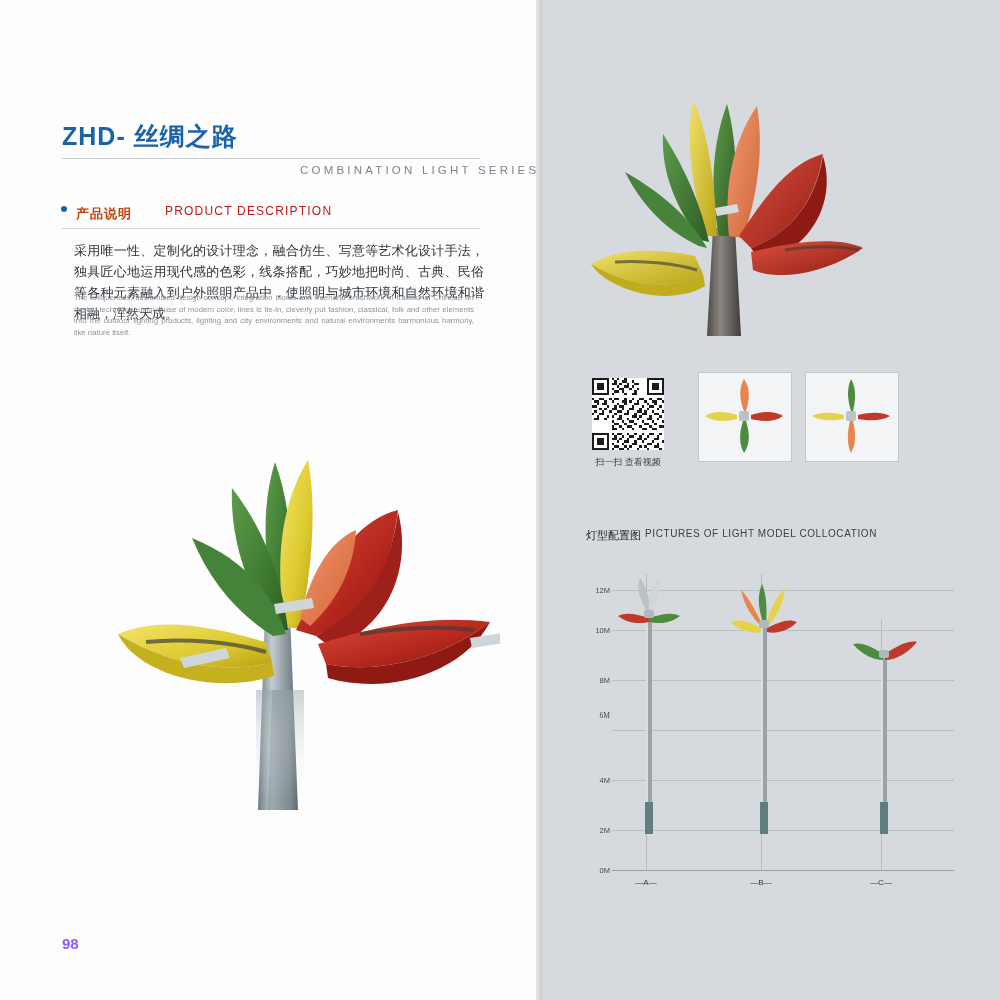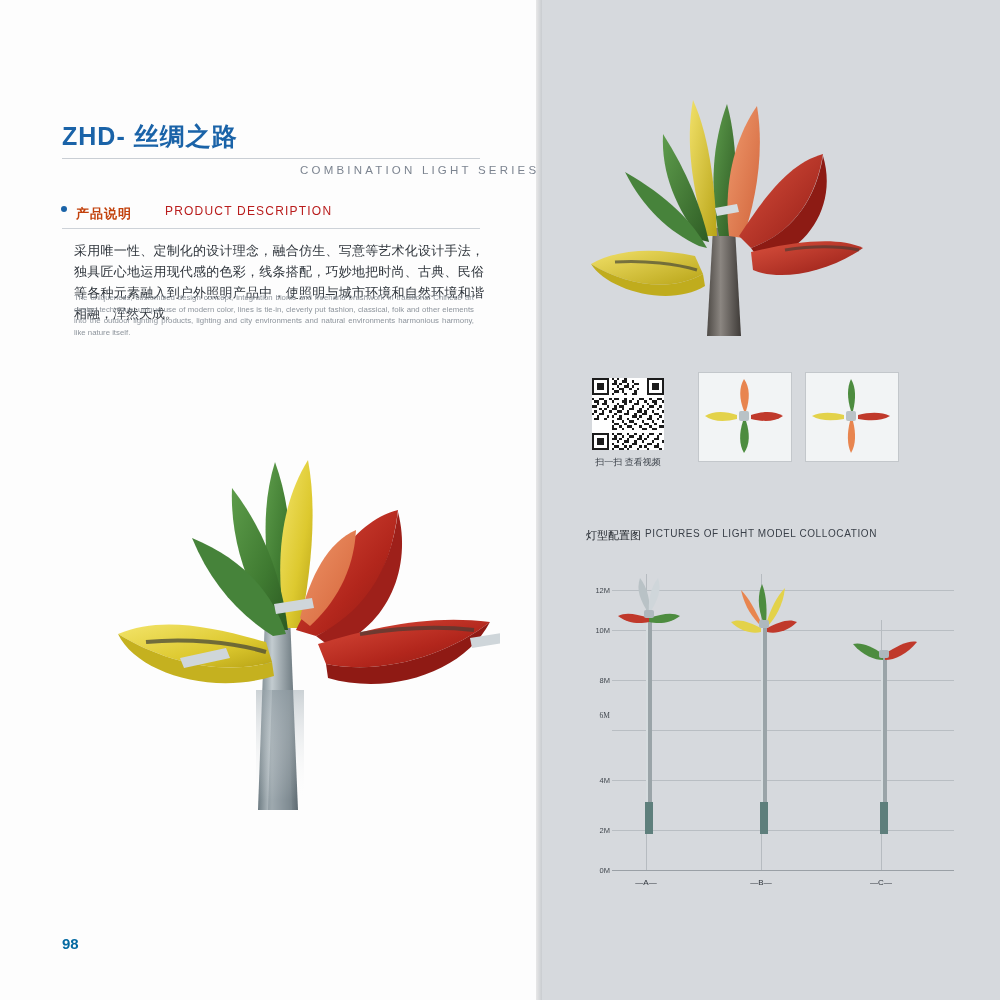--- a/index.html
+++ b/index.html
@@ -23,21 +23,21 @@
   .title-rule{position:absolute;left:62px;top:158px;width:418px;height:1px;background:#c9ced4;}
   .subtitle{position:absolute;left:300px;top:164px;font-size:11.5px;color:#7c8490;letter-spacing:3.2px;}
   .sect-dot{position:absolute;left:61px;top:206px;width:6px;height:6px;border-radius:50%;background:#1a63a8;}
   .sect-cn{position:absolute;left:76px;top:205px;font-size:13px;color:#c2410c;font-weight:bold;letter-spacing:1px;}
   .sect-en{position:absolute;left:165px;top:204px;font-size:12px;color:#b91c1c;letter-spacing:1.2px;}
   .sect-rule{position:absolute;left:62px;top:228px;width:418px;height:1px;background:#cdd2d8;}
 
   .cn-body{position:absolute;left:74px;top:240px;width:410px;font-size:13px;line-height:21px;color:#2e343b;text-align:justify;}
   .en-body{position:absolute;left:74px;top:292px;width:400px;font-size:7.8px;line-height:11.5px;color:#8d949c;text-align:justify;}
 
-  .pagenum{position:absolute;left:62px;top:935px;font-size:15px;color:#0369a1;font-weight:bold;}
+  .pagenum{position:absolute;left:62px;top:935px;font-size:15px;color:#8b5cf6;font-weight:bold;}
 
   
   .lamp{position:absolute;}
 
   
   .lamp-big{left:60px;top:390px;width:440px;height:420px;}
   
   .lamp-small{left:585px;top:60px;width:280px;height:270px;}
 
   

